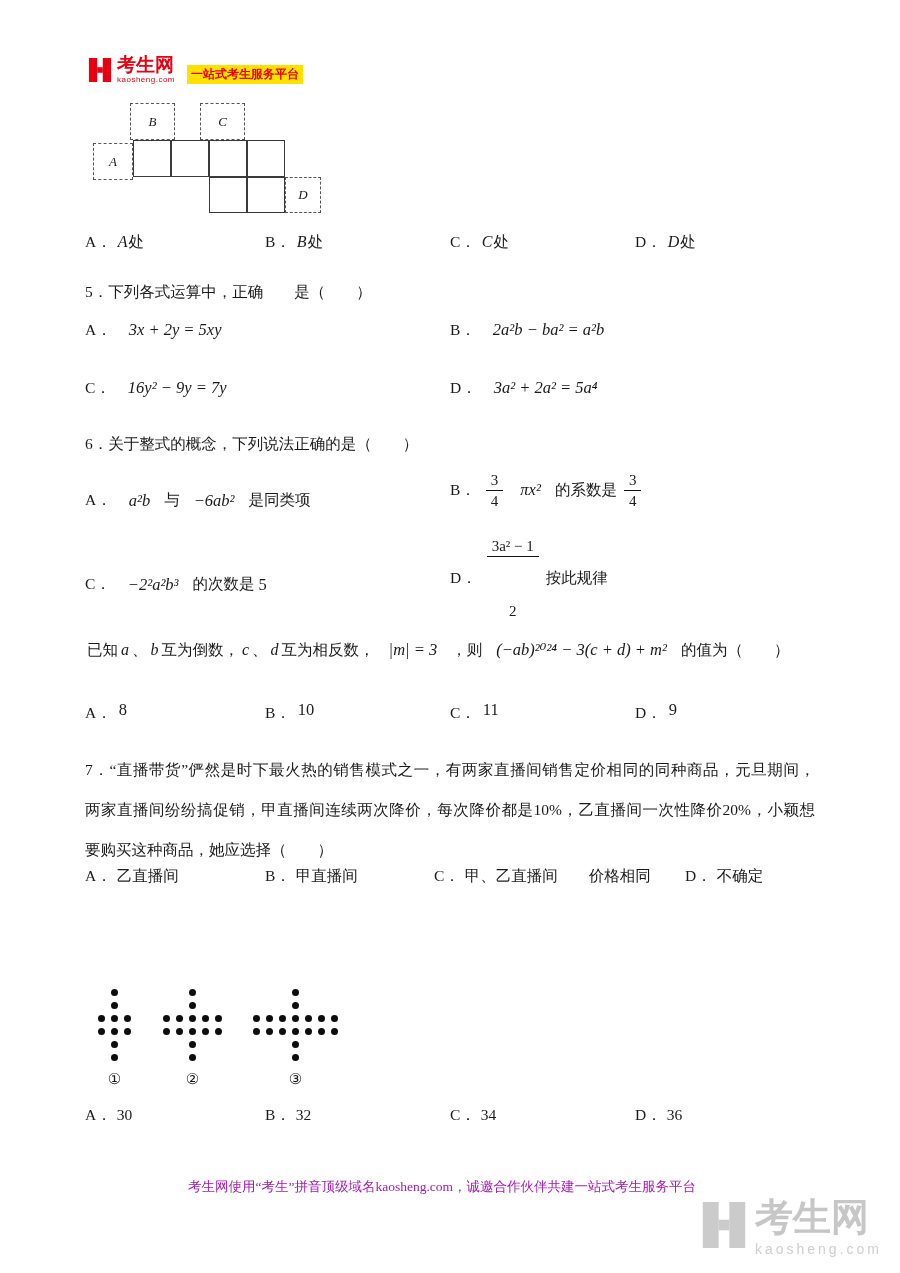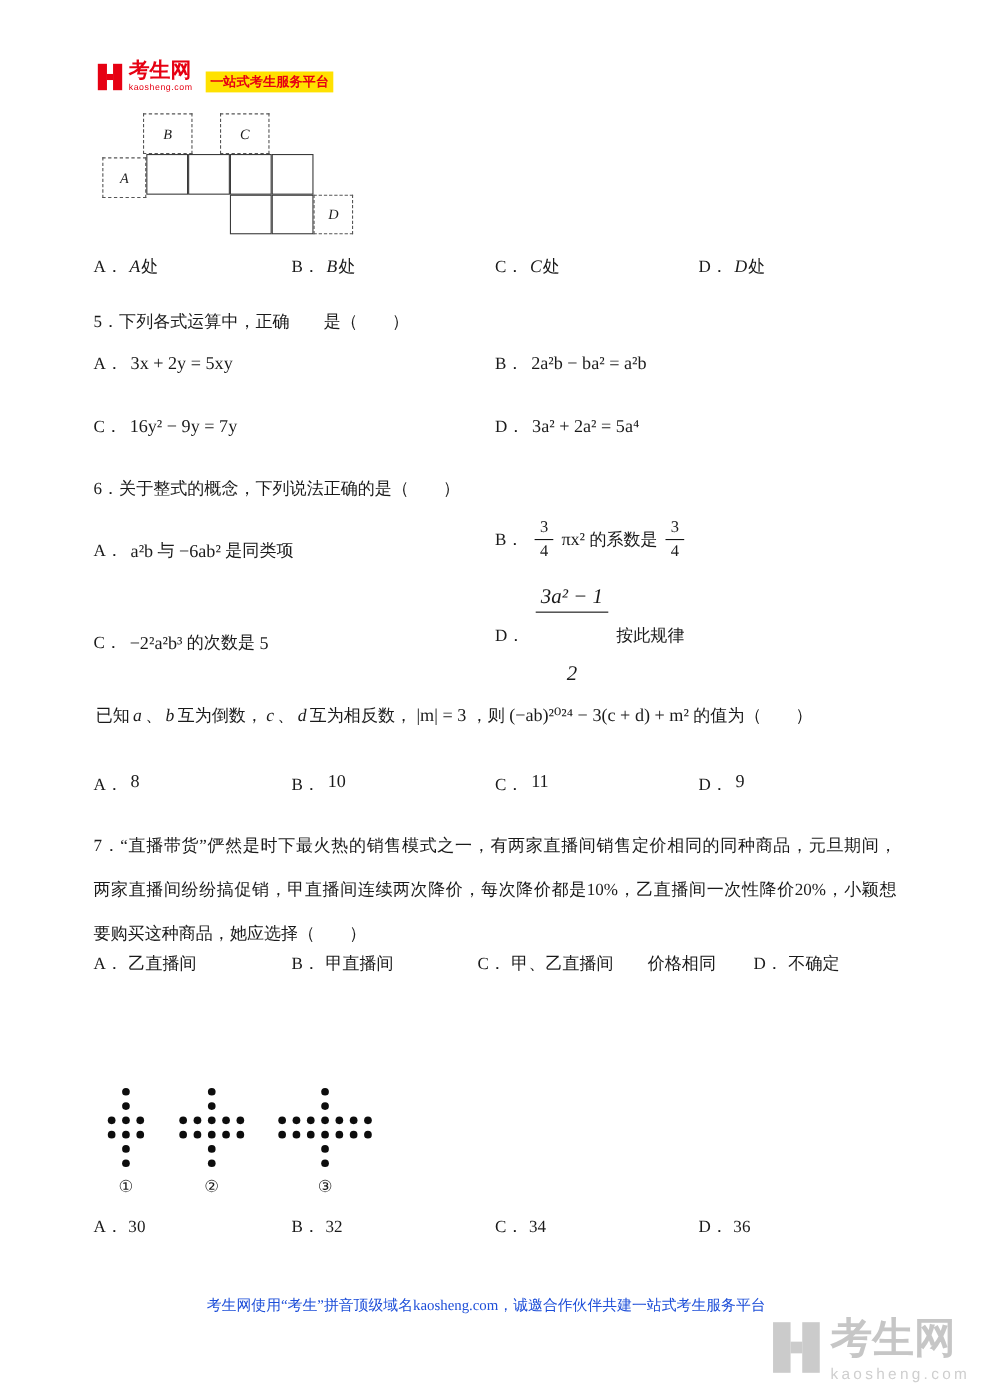--- a/index.html
+++ b/index.html
@@ -23,40 +23,40 @@
 
   
   .stem{position:absolute;left:85px;font-size:15.5px;white-space:nowrap;}
   .para{position:absolute;left:85px;width:730px;font-size:15.5px;}
   .pline{height:40px;line-height:40px;white-space:nowrap;}
   .jline{text-align:justify;text-align-last:justify;white-space:normal;overflow:hidden;}
   .optrow{position:absolute;left:85px;width:760px;height:26px;}
   .opt{position:absolute;top:0;white-space:nowrap;font-size:15.5px;}
   .opt-flex{position:absolute;display:flex;align-items:center;white-space:nowrap;font-size:15.5px;}
   .okey{margin-right:5px;}
-  .math{font-size:16.5px;margin:0 2px;}
+  .math{font-style:italic;font-size:16.5px;margin:0 12px;}
   .mvar{font-style:italic;font-size:16px;margin:0 1px;}
   .cn{margin:0 2px;}
   .rval{font-size:16.5px;vertical-align:3px;margin-left:2px;}
 
   
   .frac{display:inline-flex;flex-direction:column;align-items:center;font-size:15px;line-height:1.2;margin:0 5px;}
   .frac .fnum{border-bottom:1px solid #111;padding:0 5px 1px;}
   .frac .fden{padding-top:1px;}
-  .frac.mathfrac{font-style:italic;font-size:19px;gap:44px;}
+  .frac.mathfrac{font-size:15px;gap:44px;}
 
   
   .figs{position:absolute;top:986px;left:0;width:900px;height:110px;}
   .fig{position:absolute;top:0;display:flex;flex-direction:column;align-items:center;}
   .dotrow{display:flex;justify-content:center;}
   .dot{width:7px;height:7px;border-radius:50%;background:#0d0d0d;margin:3px;}
   .figlabel{margin-top:6px;font-size:15px;}
 
   
-  .footer{position:absolute;left:0;right:16px;top:1178px;text-align:center;font-size:13.5px;color:#1d4ed8;}
+  .footer{position:absolute;left:0;right:16px;top:1178px;text-align:center;font-size:13.5px;color:#a21caf;}
   .wm{position:absolute;right:18px;top:1198px;display:flex;align-items:flex-start;}
   .wm-icon{width:46px;height:54px;margin-right:8px;}
   .wm-col{display:flex;flex-direction:column;line-height:1;}
   .wm-name{color:#c6c6c6;font-weight:bold;font-size:38px;font-family:"Liberation Sans","DejaVu Sans",sans-serif;}
   .wm-domain{color:#cfcfcf;font-size:14px;letter-spacing:3px;margin-top:6px;font-family:"Liberation Sans","DejaVu Sans",sans-serif;}
 </style>
 </head>
 <body>
 
 <div class="page">

